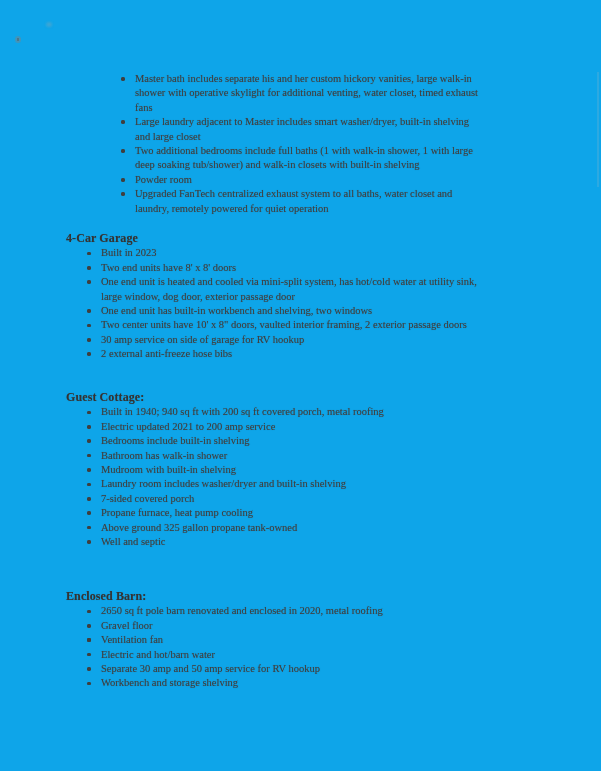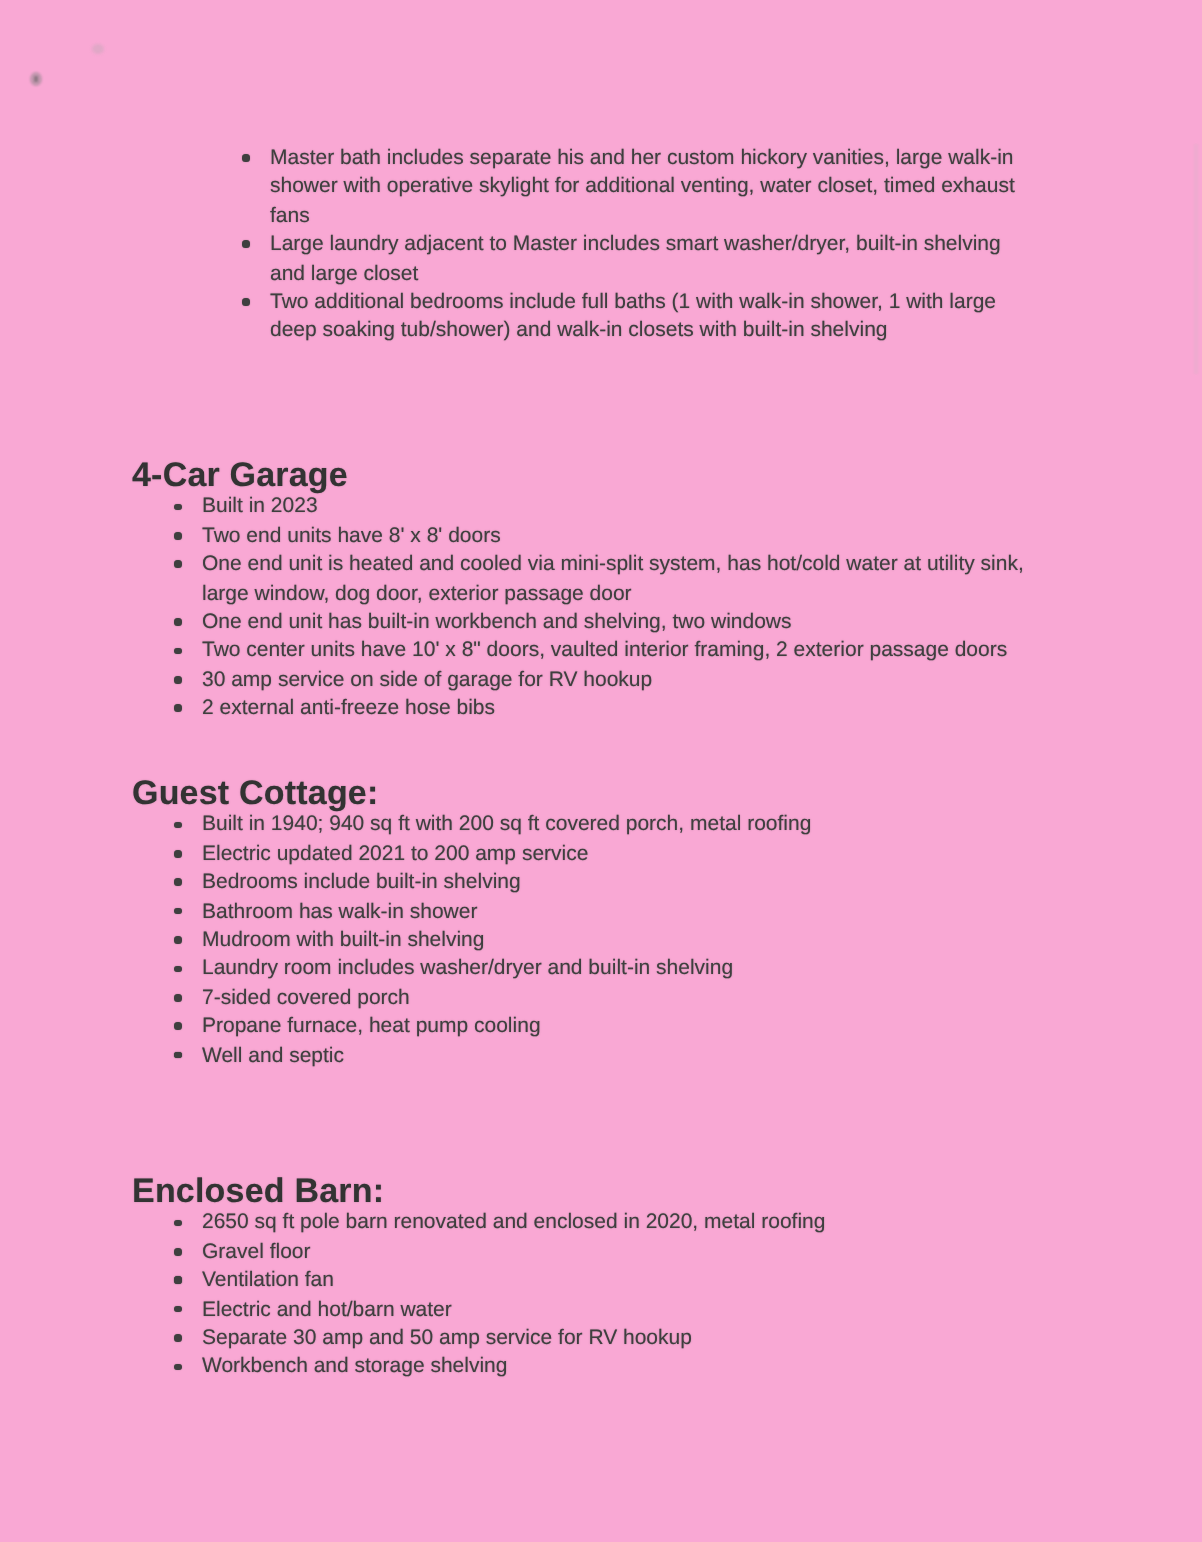--- a/index.html
+++ b/index.html
@@ -1,32 +1,32 @@
 <!DOCTYPE html>
 <html><head>
 <meta charset="utf-8">
 <style>
   html, body { margin: 0; padding: 0; background: #ffffff; }
   .page {
     position: relative;
     width: 601px;
     height: 771px;
-    background: #f9a8d4;
+    background: #0ea5e9;
     overflow: hidden;
-    font-family: Liberation Sans, sans-serif;
+    font-family: Liberation Serif, serif;
     color: #3f3f3f;
   }
   .block { position: absolute; }
   .block-0 { top: 71px;  left: 118px; width: 440px; }
   .block-1 { top: 231px; left: 66px;  width: 508px; }
   .block-2 { top: 390px; left: 66px;  width: 508px; }
   .block-3 { top: 589px; left: 66px;  width: 508px; }
   .section-heading {
     margin: 0;
-    font-size: 17px;
+    font-size: 12px;
     font-weight: bold;
     line-height: 14.4px;
     color: #333333;
     letter-spacing: 0.1px;
     text-shadow: 0 0 0.7px rgba(70,70,70,0.5);
   }
   ul.bullets {
     list-style: none;
     margin: 1px 0 0 0;
     padding: 0;
@@ -74,20 +74,23 @@
 
   <section class="block block-0">
     <ul class="bullets">
       <li><span class="dot"></span><span class="li-text">Master bath includes separate his and her custom hickory vanities, large walk-in
 shower with operative skylight for additional venting, water closet, timed exhaust
 fans</span></li>
       <li><span class="dot"></span><span class="li-text">Large laundry adjacent to Master includes smart washer/dryer, built-in shelving
 and large closet</span></li>
       <li><span class="dot"></span><span class="li-text">Two additional bedrooms include full baths (1 with walk-in shower, 1 with large
 deep soaking tub/shower) and walk-in closets with built-in shelving</span></li>
+      <li><span class="dot"></span><span class="li-text">Powder room</span></li>
+      <li><span class="dot"></span><span class="li-text">Upgraded FanTech centralized exhaust system to all baths, water closet and
+laundry, remotely powered for quiet operation</span></li>
     </ul>
   </section>
 
   <section class="block block-1">
     <h2 class="section-heading">4-Car Garage</h2>
     <ul class="bullets">
       <li><span class="dot"></span><span class="li-text">Built in 2023</span></li>
       <li><span class="dot"></span><span class="li-text">Two end units have 8' x 8' doors</span></li>
       <li><span class="dot"></span><span class="li-text">One end unit is heated and cooled via mini-split system, has hot/cold water at utility sink,
 large window, dog door, exterior passage door</span></li>
@@ -102,21 +105,21 @@
     <h2 class="section-heading">Guest Cottage:</h2>
     <ul class="bullets">
       <li><span class="dot"></span><span class="li-text">Built in 1940; 940 sq ft with 200 sq ft covered porch, metal roofing</span></li>
       <li><span class="dot"></span><span class="li-text">Electric updated 2021 to 200 amp service</span></li>
       <li><span class="dot"></span><span class="li-text">Bedrooms include built-in shelving</span></li>
       <li><span class="dot"></span><span class="li-text">Bathroom has walk-in shower</span></li>
       <li><span class="dot"></span><span class="li-text">Mudroom with built-in shelving</span></li>
       <li><span class="dot"></span><span class="li-text">Laundry room includes washer/dryer and built-in shelving</span></li>
       <li><span class="dot"></span><span class="li-text">7-sided covered porch</span></li>
       <li><span class="dot"></span><span class="li-text">Propane furnace, heat pump cooling</span></li>
-      <li><span class="dot"></span></li>
+      <li><span class="dot"></span><span class="li-text">Above ground 325 gallon propane tank-owned</span></li>
       <li><span class="dot"></span><span class="li-text">Well and septic</span></li>
     </ul>
   </section>
 
   <section class="block block-3">
     <h2 class="section-heading">Enclosed Barn:</h2>
     <ul class="bullets">
       <li><span class="dot"></span><span class="li-text">2650 sq ft pole barn renovated and enclosed in 2020, metal roofing</span></li>
       <li><span class="dot"></span><span class="li-text">Gravel floor</span></li>
       <li><span class="dot"></span></li>

